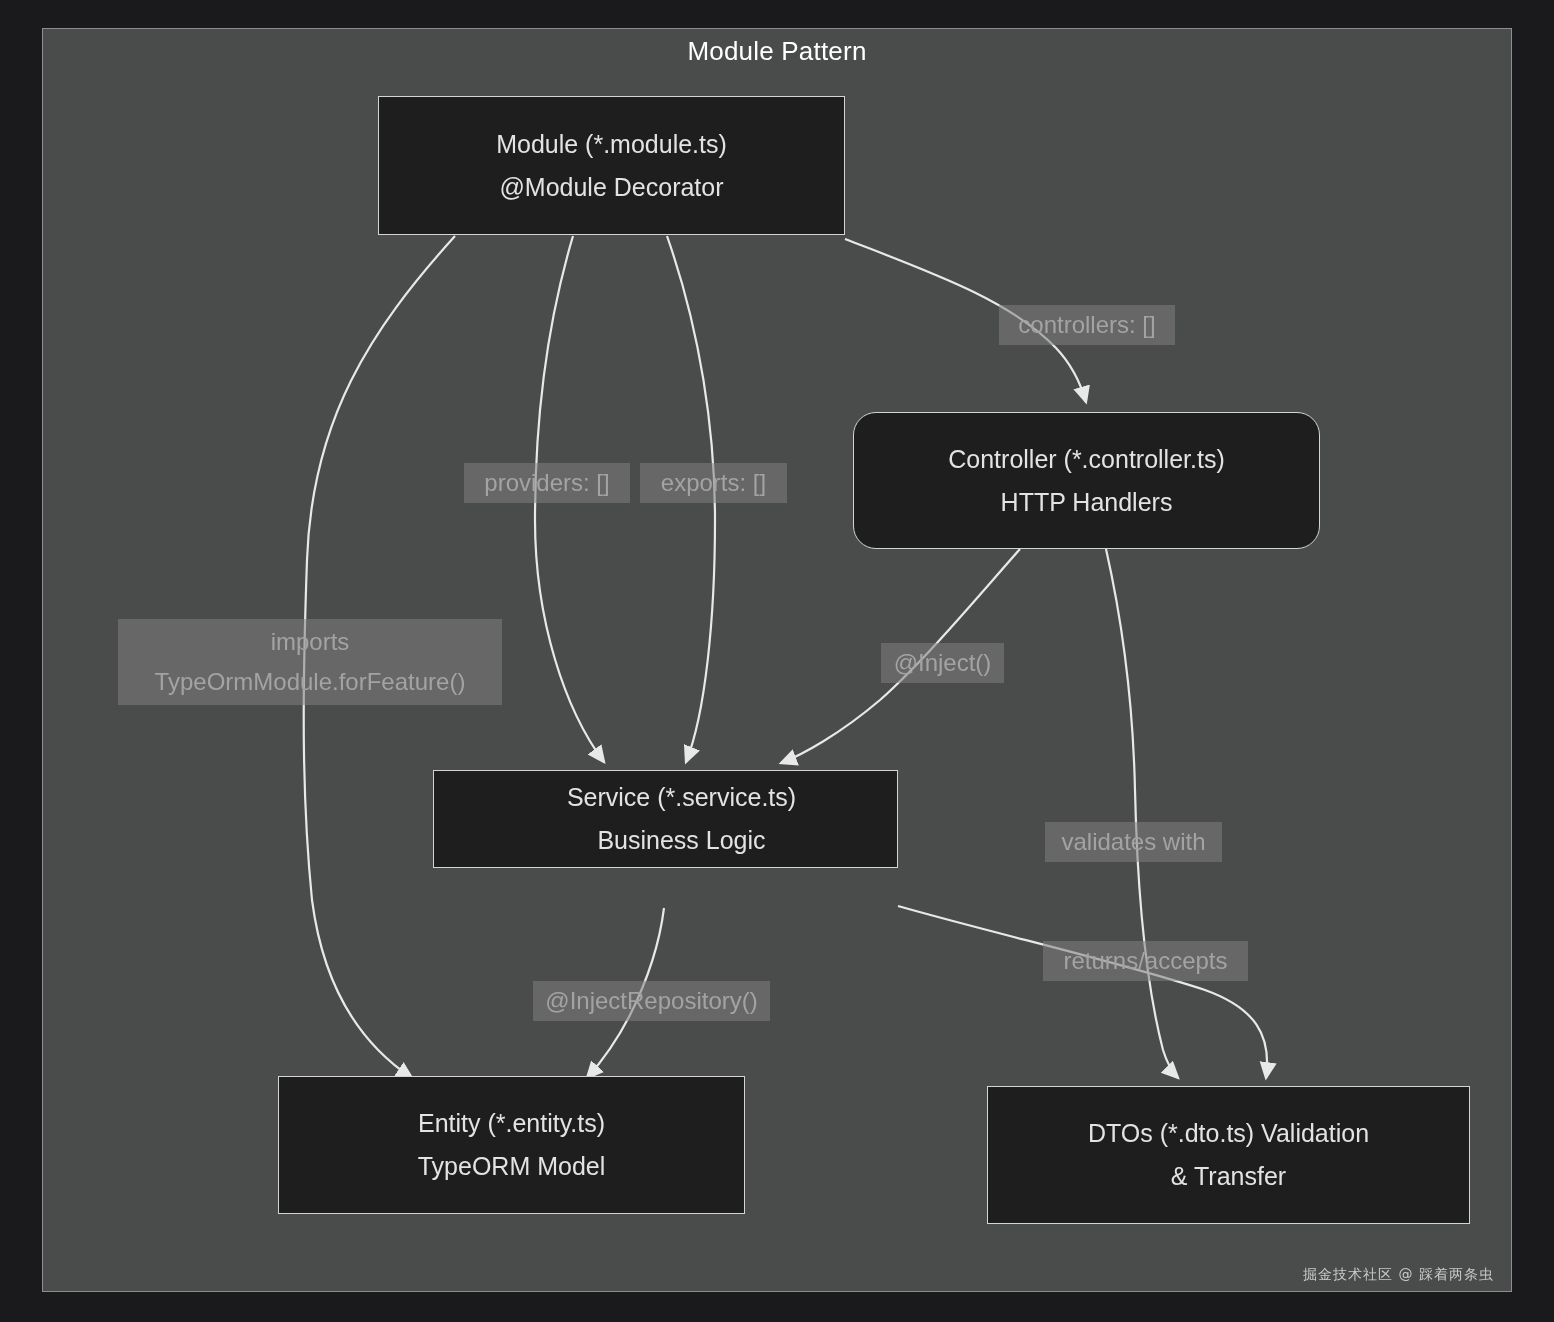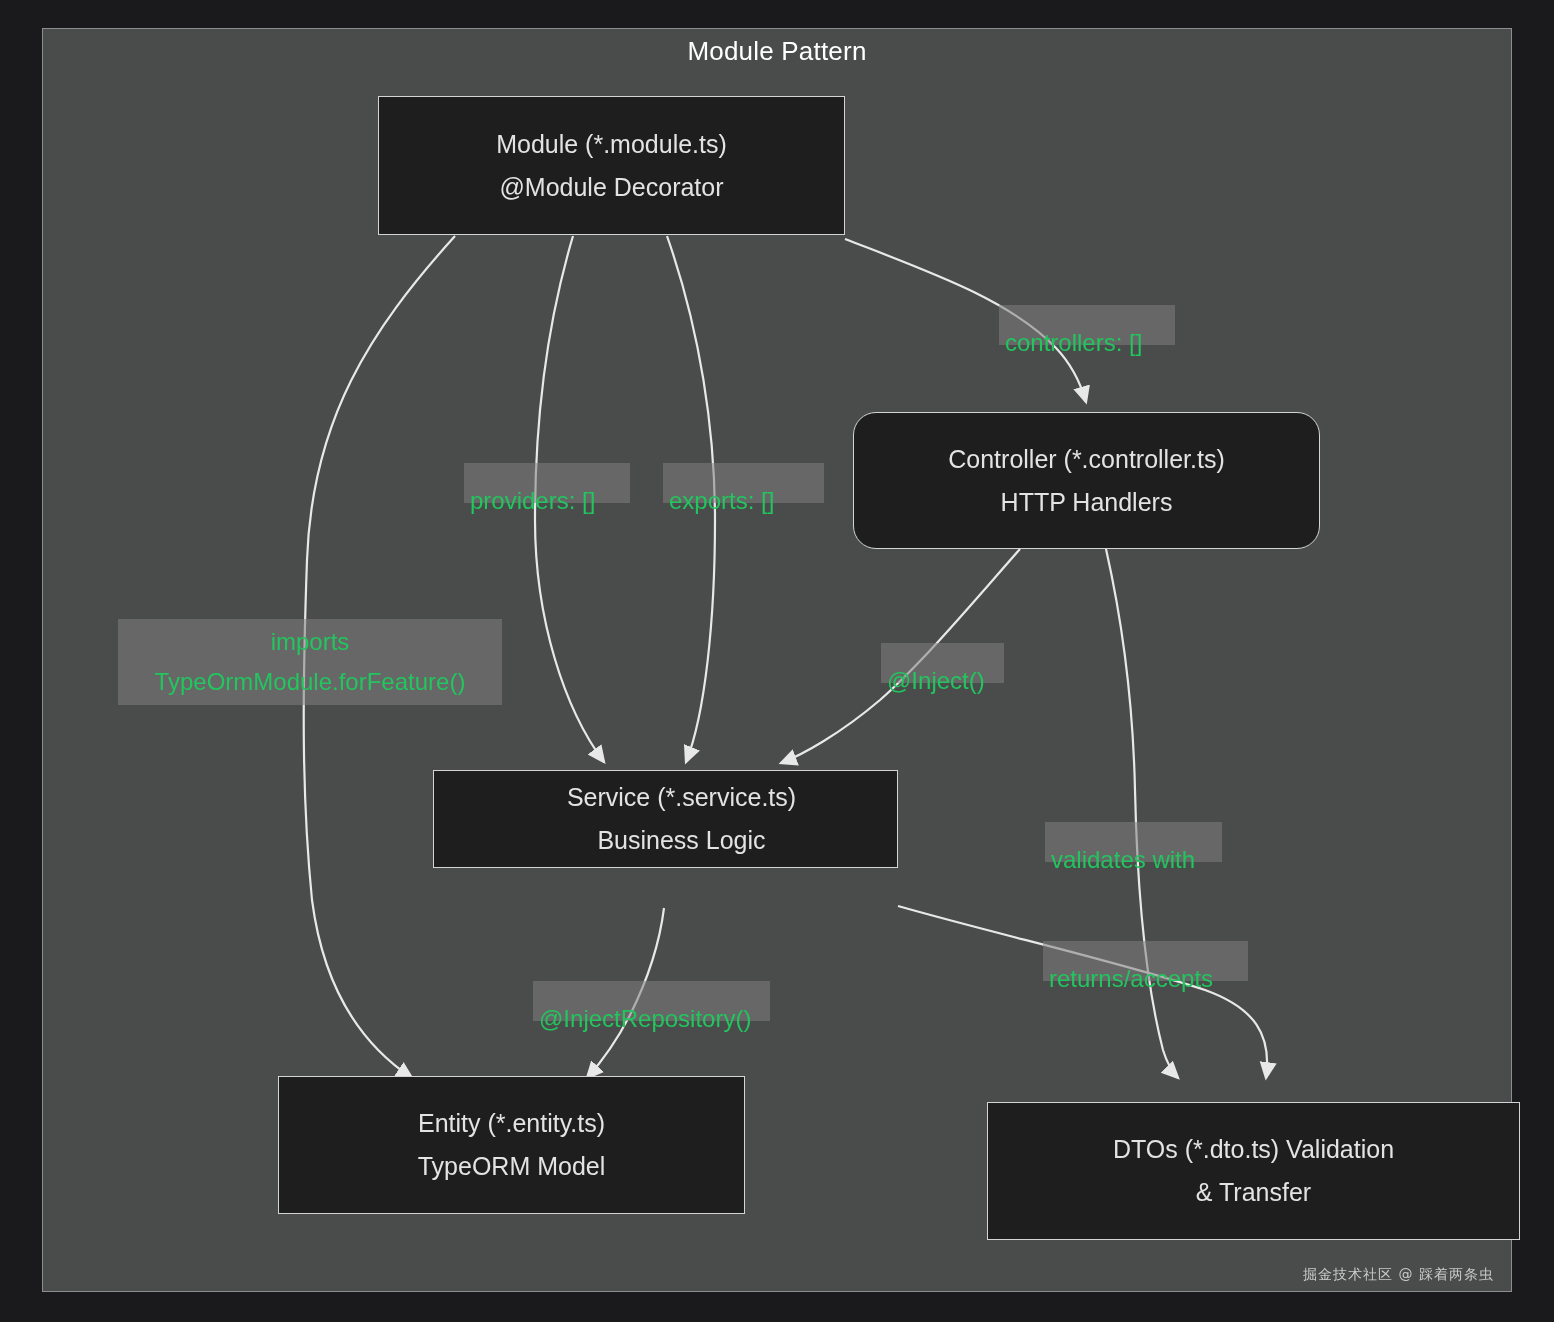--- a/index.html
+++ b/index.html
@@ -61,36 +61,36 @@
     color: #e3e3e3;
     font-size: 25px;
     line-height: 1.72;
     text-align: center;
   }
   .node .line2 { }
   #node-module    { left: 378px;  top: 96px;   width: 467px; height: 139px; }
   #node-controller{ left: 853px;  top: 412px;  width: 467px; height: 137px; border-radius: 23px; }
   #node-service   { left: 433px;  top: 770px;  width: 465px; height: 98px; padding-left: 32px; }
   #node-entity    { left: 278px;  top: 1076px; width: 467px; height: 138px; }
-  #node-dtos      { left: 987px;  top: 1086px; width: 533px; height: 138px; margin-top: 16px; }
+  #node-dtos      { left: 987px;  top: 1086px; width: 483px; height: 138px; }
 
   
   .edge-label {
     position: absolute;
     background: rgba(128,128,128,0.55);
-    color: #22c55e;
+    color: #a3a3a3;
     font-size: 24px;
     line-height: 40px;
-    text-align: left;
+    text-align: center;
     white-space: nowrap;
-    padding: 18px 6px;
+    padding: 0 6px;
     box-sizing: border-box;
   }
   #label-providers  { left: 464px;  top: 463px; width: 166px; height: 40px; }
-  #label-exports    { left: 640px;  top: 463px; width: 161px; height: 40px; margin-left: 23px; }
+  #label-exports    { left: 640px;  top: 463px; width: 147px; height: 40px; }
   #label-controllers{ left: 999px;  top: 305px; width: 176px; height: 40px; }
   #label-imports    { left: 118px;  top: 619px; width: 384px; height: 86px;
                       display: flex; flex-direction: column; align-items: center; justify-content: center; }
   #label-inject     { left: 881px;  top: 643px; width: 123px; height: 40px; }
   #label-validates  { left: 1045px; top: 822px; width: 177px; height: 40px; }
   #label-returns    { left: 1043px; top: 941px; width: 205px; height: 40px; }
   #label-injectrepo { left: 533px;  top: 981px; width: 237px; height: 40px; }
 
   
   #watermark {

